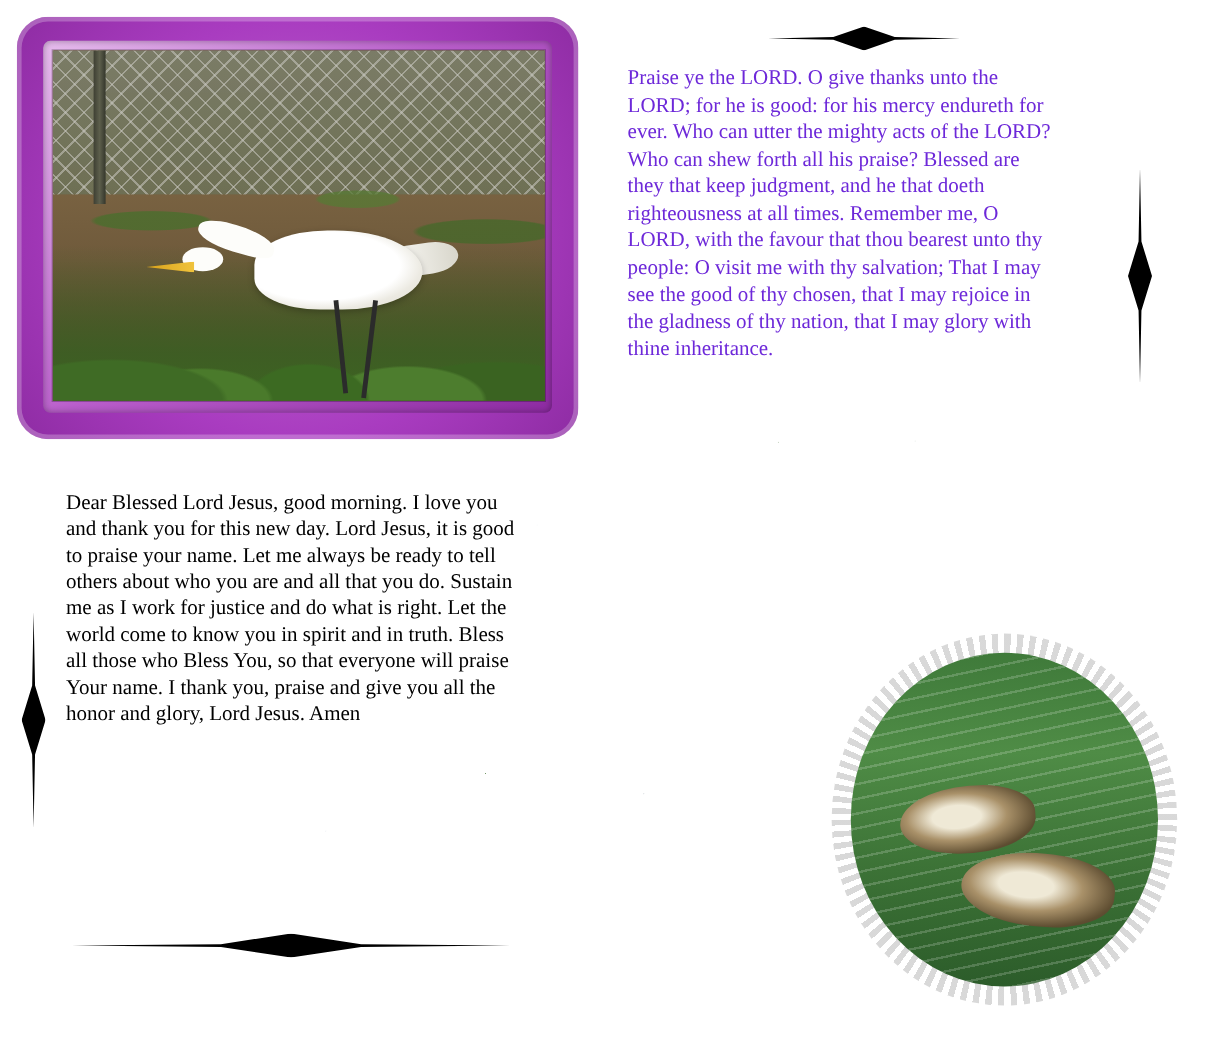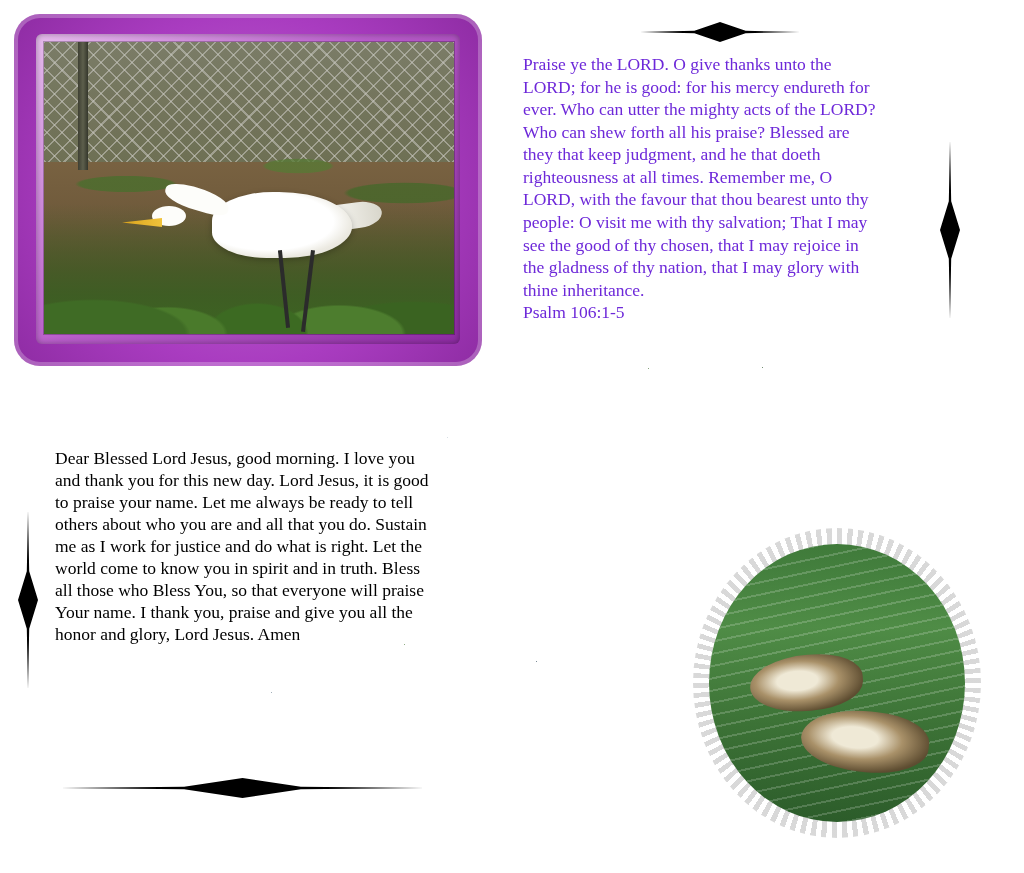--- a/index.html
+++ b/index.html
@@ -145,21 +145,20 @@
 
   
   .prayer {
     position: absolute;
     left: 55px;
     top: 408px;
     width: 385px;
     font-size: 17.5px;
     line-height: 1.255;
     color: #000;
-    margin-top: 40px;
   }
 
   
   .orn {
     position: absolute;
     background: #000;
   }
   .orn-h {
     
     height: 20px;
@@ -295,21 +294,20 @@
   </div>
 </div>
 
 <div class="orn orn-h" id="orn-top"></div>
 <div class="orn orn-v" id="orn-right"></div>
 <div class="orn orn-v" id="orn-left"></div>
 <div class="orn orn-h" id="orn-bottom"></div>
 
 <div class="scripture">
   <span> Praise ye the LORD. O give thanks unto the LORD; for he is good: for his mercy endureth for ever.  Who can utter the mighty acts of the LORD? Who can shew forth all his praise? Blessed are they that keep judgment, and he that doeth righteousness at all times. Remember me, O LORD, with the favour that thou bearest unto thy people: O visit me with thy salvation; That I may see the good of thy chosen, that I may rejoice in the gladness of thy nation, that I may glory with thine inheritance.</span>
-  <span class="ref">Psalm 106:1-5</span>
 </div>
 
 <div class="prayer">Dear Blessed Lord Jesus, good morning. I love you and thank you for this new day. Lord Jesus, it is good to praise your name. Let me always be ready to tell others about who you are and all that you do. Sustain me as I work for justice and do what is right. Let the world come to know you in spirit and in truth. Bless all those who Bless You, so that everyone will praise Your name. I thank you, praise and give you all the honor and glory, Lord Jesus. Amen</div>
 
 <div class="heart" style="left:648px; top:368px; width:110px; height:100px;">
   <div class="fill f-ducklings-grass"></div>
 </div>
 
 <div class="heart" style="left:762px; top:367px; width:142px; height:130px;">
   <div class="fill f-duckling-green"></div>

